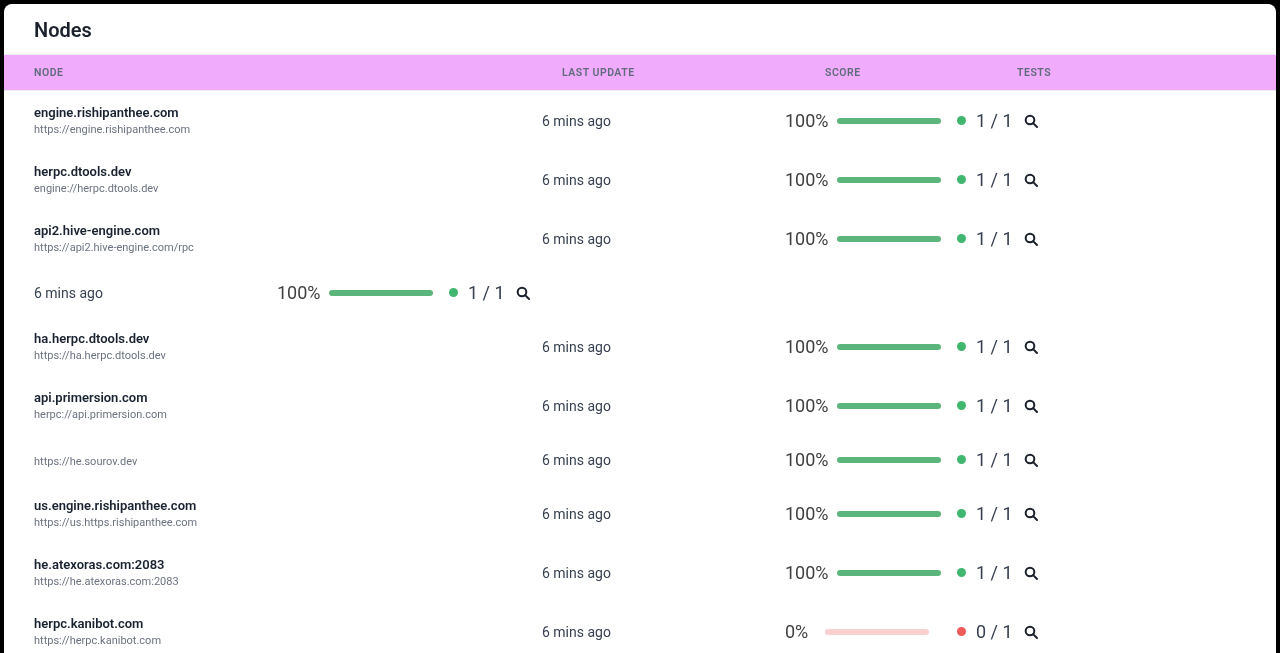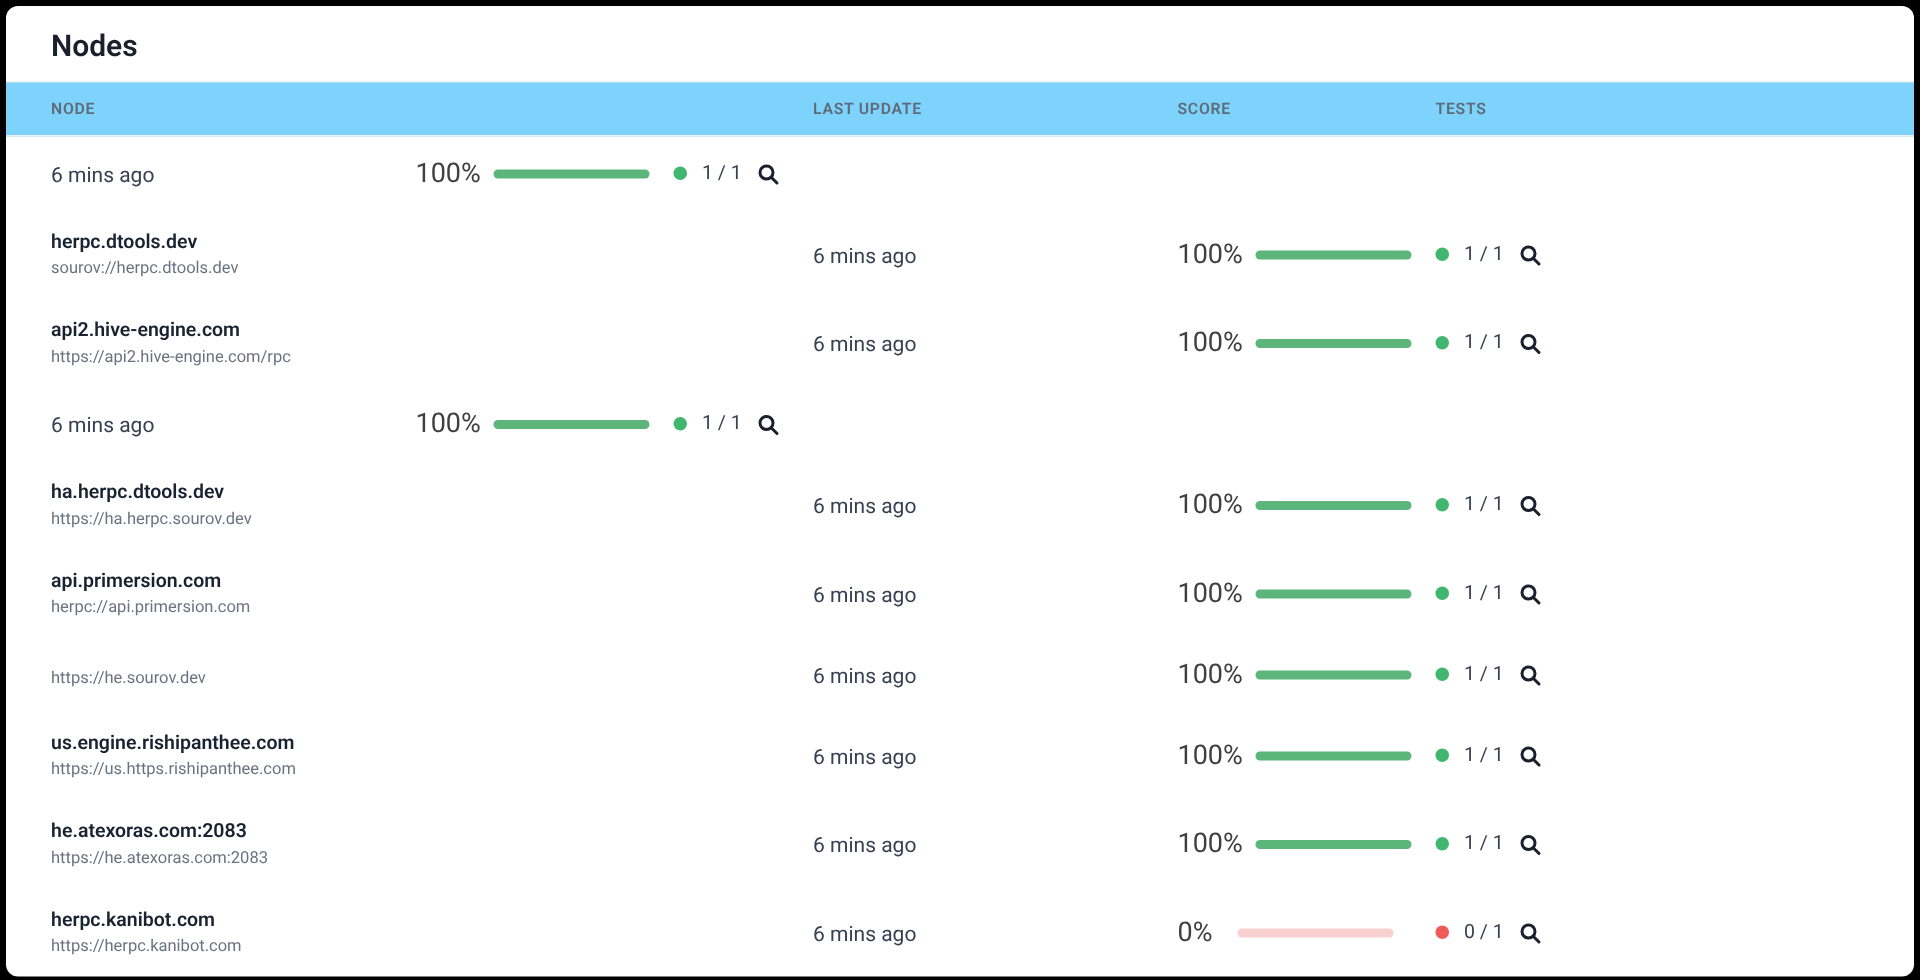--- a/index.html
+++ b/index.html
@@ -16,23 +16,24 @@
     }
     .page-title {
       font-size: 20px;
       font-weight: 600;
       color: #1a202c;
       padding: 14px 30px 12px;
     }
     .table-header {
       display: flex;
       padding: 11px 30px;
-      background: #7dd3fc;
+      background: #f0abfc;
       border-top: 1px solid #edf0f3;
       border-bottom: 1px solid #edf0f3;
+      gap: 20px;
     }
     .th {
       font-size: 10.5px;
       font-weight: 600;
       letter-spacing: 0.5px;
       color: #5f6b7a;
       text-transform: uppercase;
     }
     .col-node { flex: 0 0 508px; }
     .col-update { flex: 0 0 243px; }
@@ -85,21 +86,21 @@
     }
     .dot {
       width: 9px;
       height: 9px;
       border-radius: 50%;
       flex-shrink: 0;
     }
     .dot.ok { background: #41b66e; }
     .dot.fail { background: #ef5a5a; }
     .tests-text {
-      font-size: 13px;
+      font-size: 18px;
       color: #374151;
       min-width: 26px;
     }
     .search-icon {
       width: 16px;
       height: 16px;
       color: #1a202c;
       cursor: pointer;
       flex-shrink: 0;
     }
@@ -113,40 +114,44 @@
 
   <div class="table-header">
     <div class="th col-node">NODE</div>
     <div class="th col-update">LAST UPDATE</div>
     <div class="th col-score">SCORE</div>
     <div class="th col-tests">TESTS</div>
   </div>
 
   <div id="rows">
       <div class="row">
+        <div class="col-node">
+          <div class="node-name">engine.rishipanthee.com</div>
+          <div class="node-url">https://engine.rishipanthee.com</div>
+        </div>
         <div class="col-update"><span class="update-text">6 mins ago</span></div>
         <div class="col-score score-cell">
           <span class="score-text">100%</span>
           <div class="bar-track ok"></div>
         </div>
         <div class="col-tests tests-cell">
           <span class="dot ok"></span>
           <span class="tests-text">1 / 1</span>
           <span class="search-icon">
             <svg viewBox="0 0 24 24" fill="none" stroke="currentColor" stroke-width="3" stroke-linecap="round" stroke-linejoin="round">
               <circle cx="10.5" cy="10.5" r="6.5"></circle>
               <line x1="21" y1="21" x2="15.2" y2="15.2"></line>
             </svg>
           </span>
         </div>
       </div>
       <div class="row">
         <div class="col-node">
           <div class="node-name">herpc.dtools.dev</div>
-          <div class="node-url">sourov://herpc.dtools.dev</div>
+          <div class="node-url">engine://herpc.dtools.dev</div>
         </div>
         <div class="col-update"><span class="update-text">6 mins ago</span></div>
         <div class="col-score score-cell">
           <span class="score-text">100%</span>
           <div class="bar-track ok"></div>
         </div>
         <div class="col-tests tests-cell">
           <span class="dot ok"></span>
           <span class="tests-text">1 / 1</span>
           <span class="search-icon">
@@ -191,21 +196,21 @@
             <svg viewBox="0 0 24 24" fill="none" stroke="currentColor" stroke-width="3" stroke-linecap="round" stroke-linejoin="round">
               <circle cx="10.5" cy="10.5" r="6.5"></circle>
               <line x1="21" y1="21" x2="15.2" y2="15.2"></line>
             </svg>
           </span>
         </div>
       </div>
       <div class="row">
         <div class="col-node">
           <div class="node-name">ha.herpc.dtools.dev</div>
-          <div class="node-url">https://ha.herpc.sourov.dev</div>
+          <div class="node-url">https://ha.herpc.dtools.dev</div>
         </div>
         <div class="col-update"><span class="update-text">6 mins ago</span></div>
         <div class="col-score score-cell">
           <span class="score-text">100%</span>
           <div class="bar-track ok"></div>
         </div>
         <div class="col-tests tests-cell">
           <span class="dot ok"></span>
           <span class="tests-text">1 / 1</span>
           <span class="search-icon">

